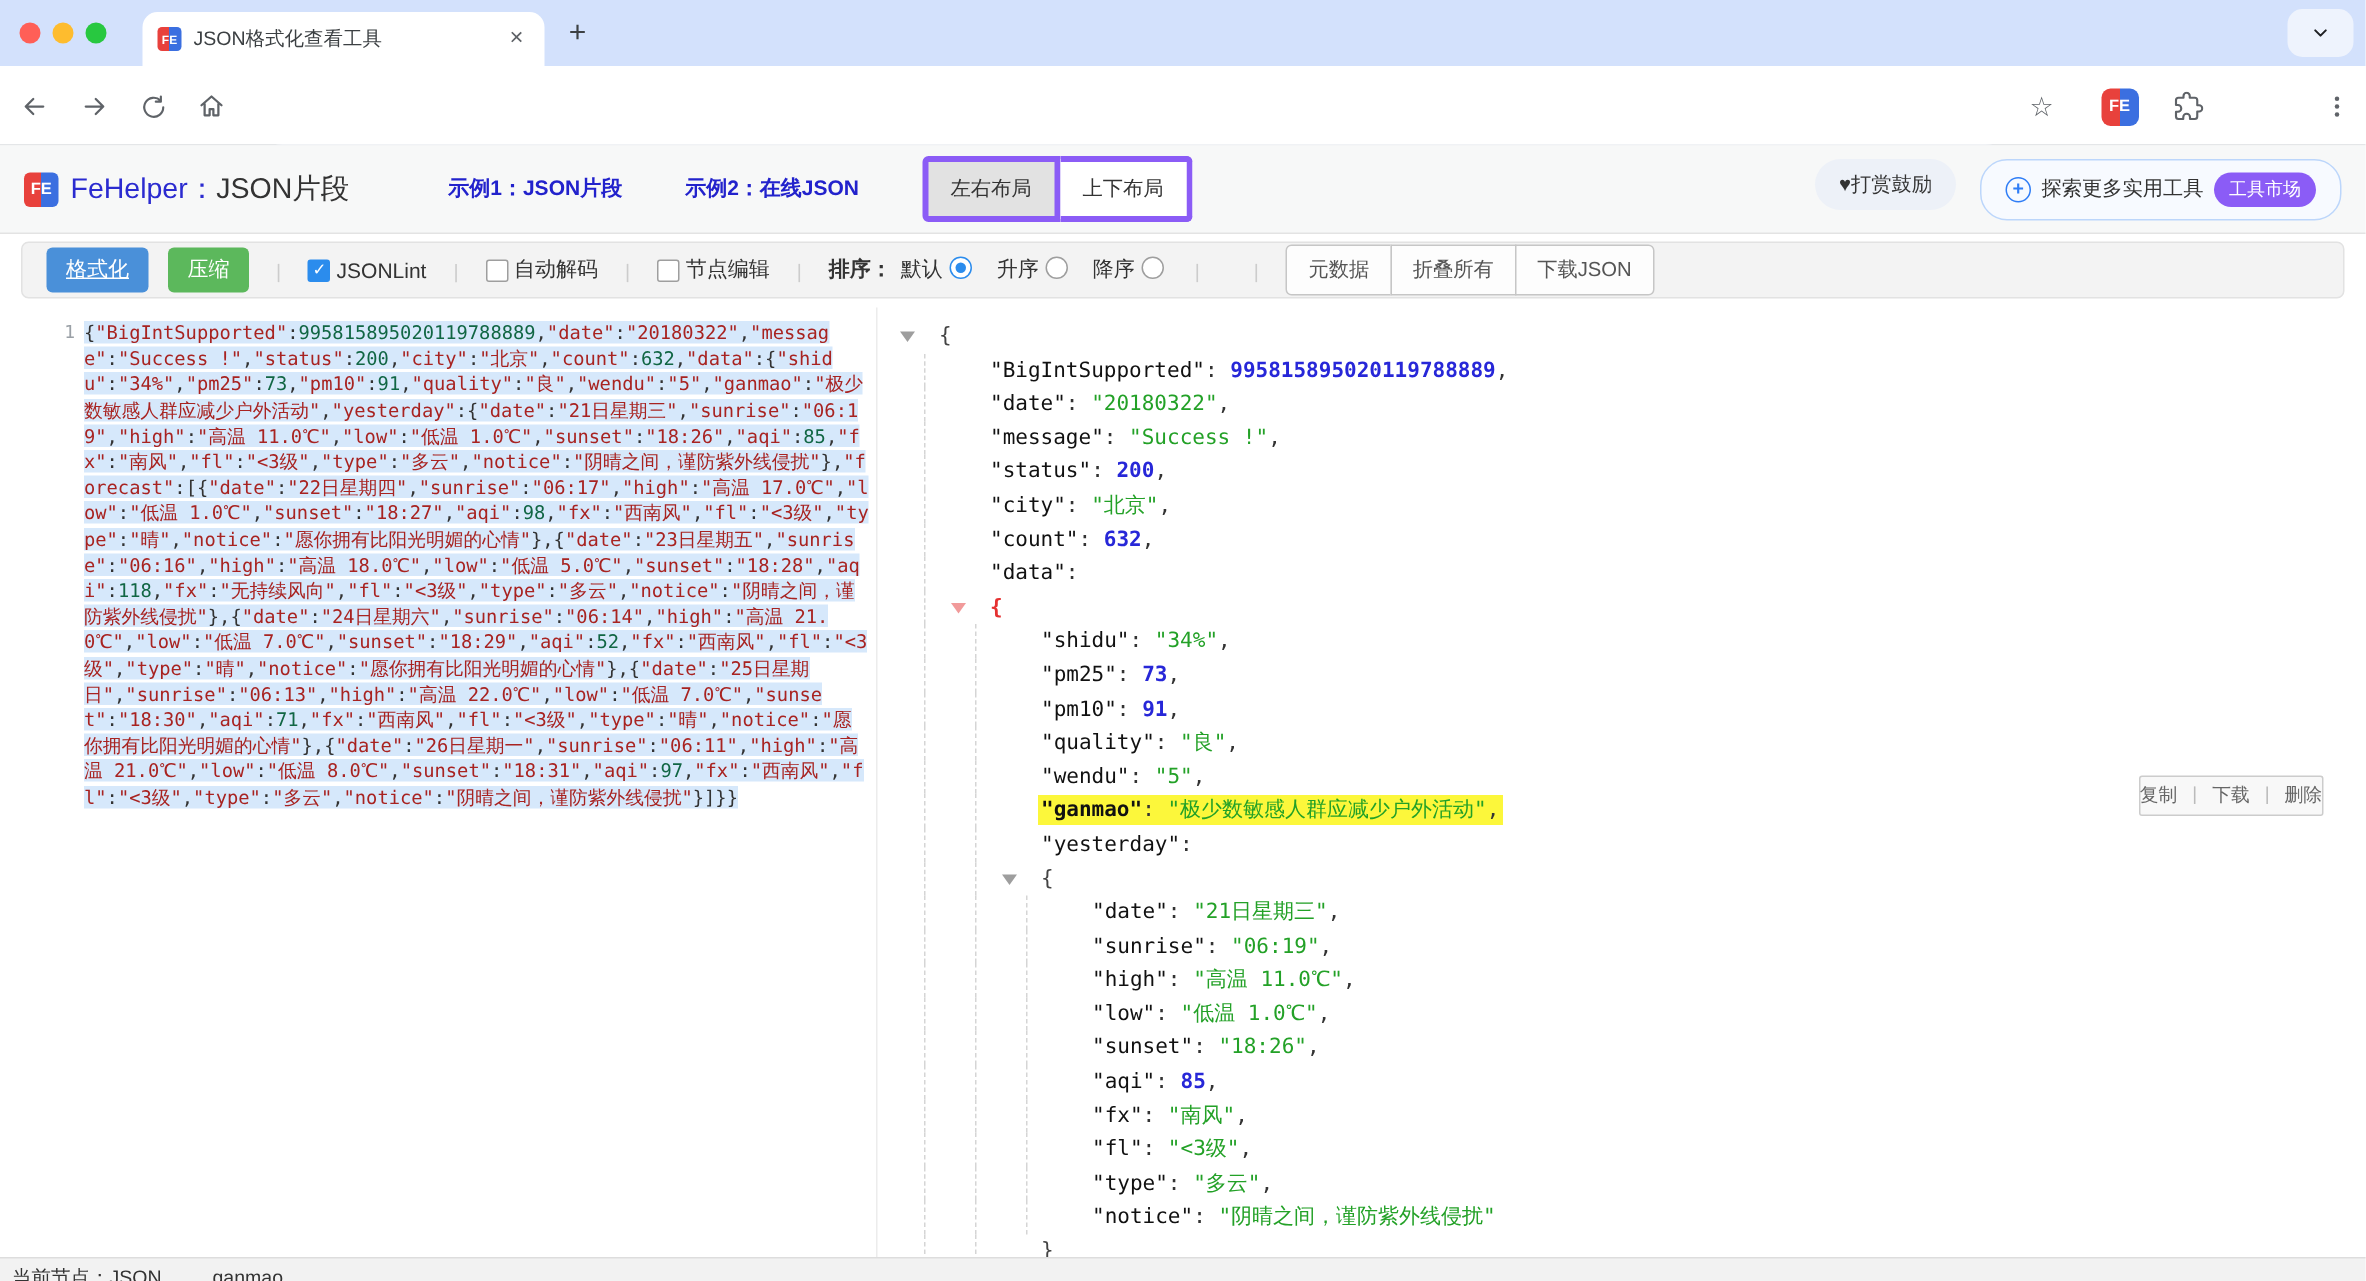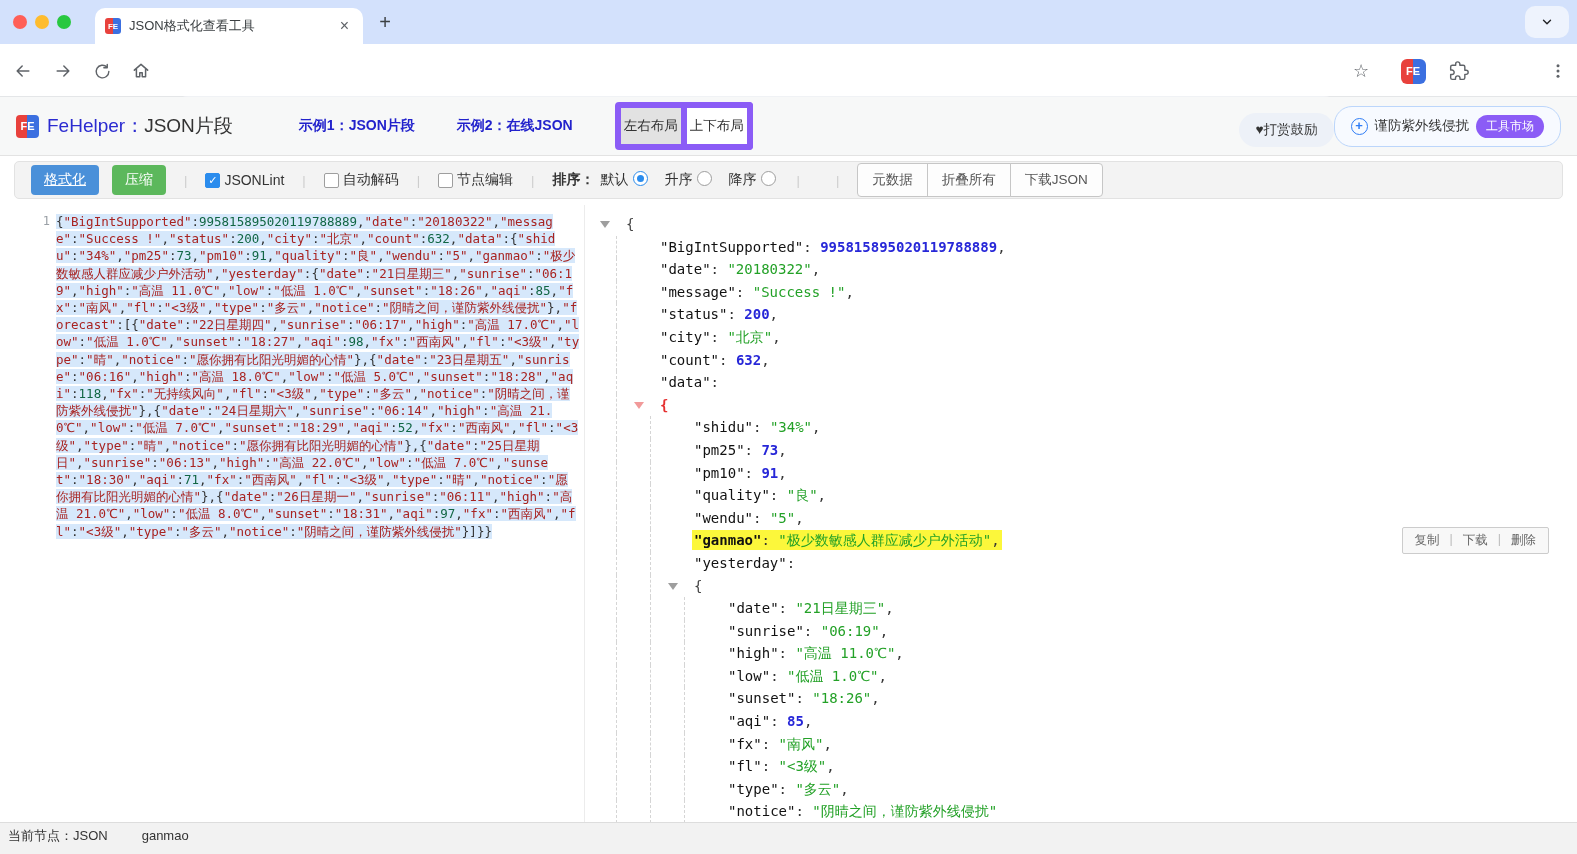--- a/index.html
+++ b/index.html
@@ -44,25 +44,25 @@
 
   
   .appheader { position:absolute; left:0; top:97px; width:1577px; height:59px; background:#f7f8f8;
     border-bottom:1px solid #e3e3e3; display:flex; align-items:center; padding:0 16px; }
   .brand { display:flex; align-items:center; gap:8px; }
   .brand .b1 { font-size:19px; color:#2b2bd0; }
   .brand .b2 { font-size:19px; color:#333; }
   .exlink { font-size:14px; font-weight:600; color:#2222cc; white-space:nowrap; }
   .exlink.l1 { margin-left:66px; } .exlink.l2 { margin-left:42px; }
   .laygroup { display:flex; margin-left:42px; }
-  .laybtn { font-size:13.5px; color:#333; padding:9px 3px; border:6px solid #8b5cf6; background:#fff; white-space:nowrap; }
+  .laybtn { font-size:13.5px; color:#333; padding:9px 15px; border:4px solid #8b5cf6; background:#fff; white-space:nowrap; }
   .laybtn.active { background:#e2e2e2; }
   .laybtn:first-child { border-radius:4px 0 0 4px; }
   .laybtn:last-child { border-radius:0 4px 4px 0; border-left:none; }
-  .hdr-right { margin-left:auto; display:flex; align-items:flex-end; }
+  .hdr-right { margin-left:auto; display:flex; align-items:flex-start; gap:16px; }
   .pill { display:flex; align-items:center; gap:7px; border-radius:18px; padding:8px 16px;
     font-size:13.5px; color:#333; white-space:nowrap; }
   .pill.donate { background:#edf1f8; }
   .pill.explore { background:#f7faff; border:1px solid #bcd6fb; }
   .cplus { width:17px; height:17px; border:1.6px solid #2f7df6; border-radius:50%; color:#2f7df6;
     font-size:13px; line-height:14px; text-align:center; font-weight:bold; }
   .badge { background:#8b5cf6; color:#fff; font-size:12px; border-radius:12px; padding:3px 10px; }
 
   
   .toolstrip { position:absolute; left:14px; top:161px; width:1549px; height:38px; background:#f3f3f3;
@@ -108,28 +108,28 @@
     font-family:"DejaVu Sans Mono",monospace; font-size:14px; }
   .vline { position:relative; height:22.6px; line-height:22.6px; white-space:pre; }
   .gl { position:absolute; top:0; bottom:0; border-left:1px dashed #d5d5d5; }
   .arr { position:absolute; top:8px; width:0; height:0; border-left:5px solid transparent;
     border-right:5px solid transparent; border-top:7px solid #9e9e9e; cursor:pointer; }
   .arr.r { border-top-color:#f19a9a; }
   .vk { color:#111; } .vk.b { font-weight:bold; }
   .vs { color:#23a127; } .vn { color:#2727d8; font-weight:bold; }
   .vp { color:#333; } .vb { color:#444; } .vb.red { color:#e53030; font-weight:bold; }
   .hl { background:#fcf73b; box-shadow:0 0 0 2px #fcf73b; }
-  .nodemenu { position:absolute; right:28px; top:322px; background:#f8f8f8; border:1px solid #ccc;
-    border-radius:2px; padding:4px 12px; font-size:12.5px; color:#666;
+  .nodemenu { position:absolute; right:28px; top:312px; background:#f8f8f8; border:1px solid #ccc;
+    border-radius:2px; padding:4px 0; font-size:12.5px; color:#666;
     font-family:"Liberation Sans","DejaVu Sans",sans-serif; display:flex; gap:10px; }
   .nodemenu .msep { color:#bbb; }
   .nodemenu .mi { cursor:pointer; }
 
   
-  .statusbar { position:absolute; left:0; bottom:0; width:1577px; height:32px; background:#f2f2f2;
+  .statusbar { position:absolute; left:0; bottom:0; width:1577px; height:16px; background:#f2f2f2;
     border-top:1px solid #ddd; overflow:hidden; font-size:13px; color:#333; padding:3px 0 0 8px;
     line-height:20px; }
   .statusbar .crumb { margin-right:34px; cursor:pointer; }
 </style>
 </head>
 <body>
 
 <div class="tabstrip">
   <div class="lights">
     <span class="light red"></span>
@@ -211,21 +211,21 @@
   <a class="exlink l1">示例1：JSON片段</a>
   <a class="exlink l2">示例2：在线JSON</a>
   <div class="laygroup">
     <span class="laybtn active">左右布局</span>
     <span class="laybtn">上下布局</span>
   </div>
   <div class="hdr-right">
     <span class="pill donate">♥打赏鼓励</span>
     <span class="pill explore">
       <span class="cplus">+</span>
-      <span>谨防紫外线侵扰</span>
+      <span>探索更多实用工具</span>
       <span class="badge">工具市场</span>
     </span>
   </div>
 </div>
 
 <div class="toolstrip">
   <button class="btn blue">格式化</button>
   <button class="btn green">压缩</button>
   <span class="tsep">|</span>
   <label class="chk">

